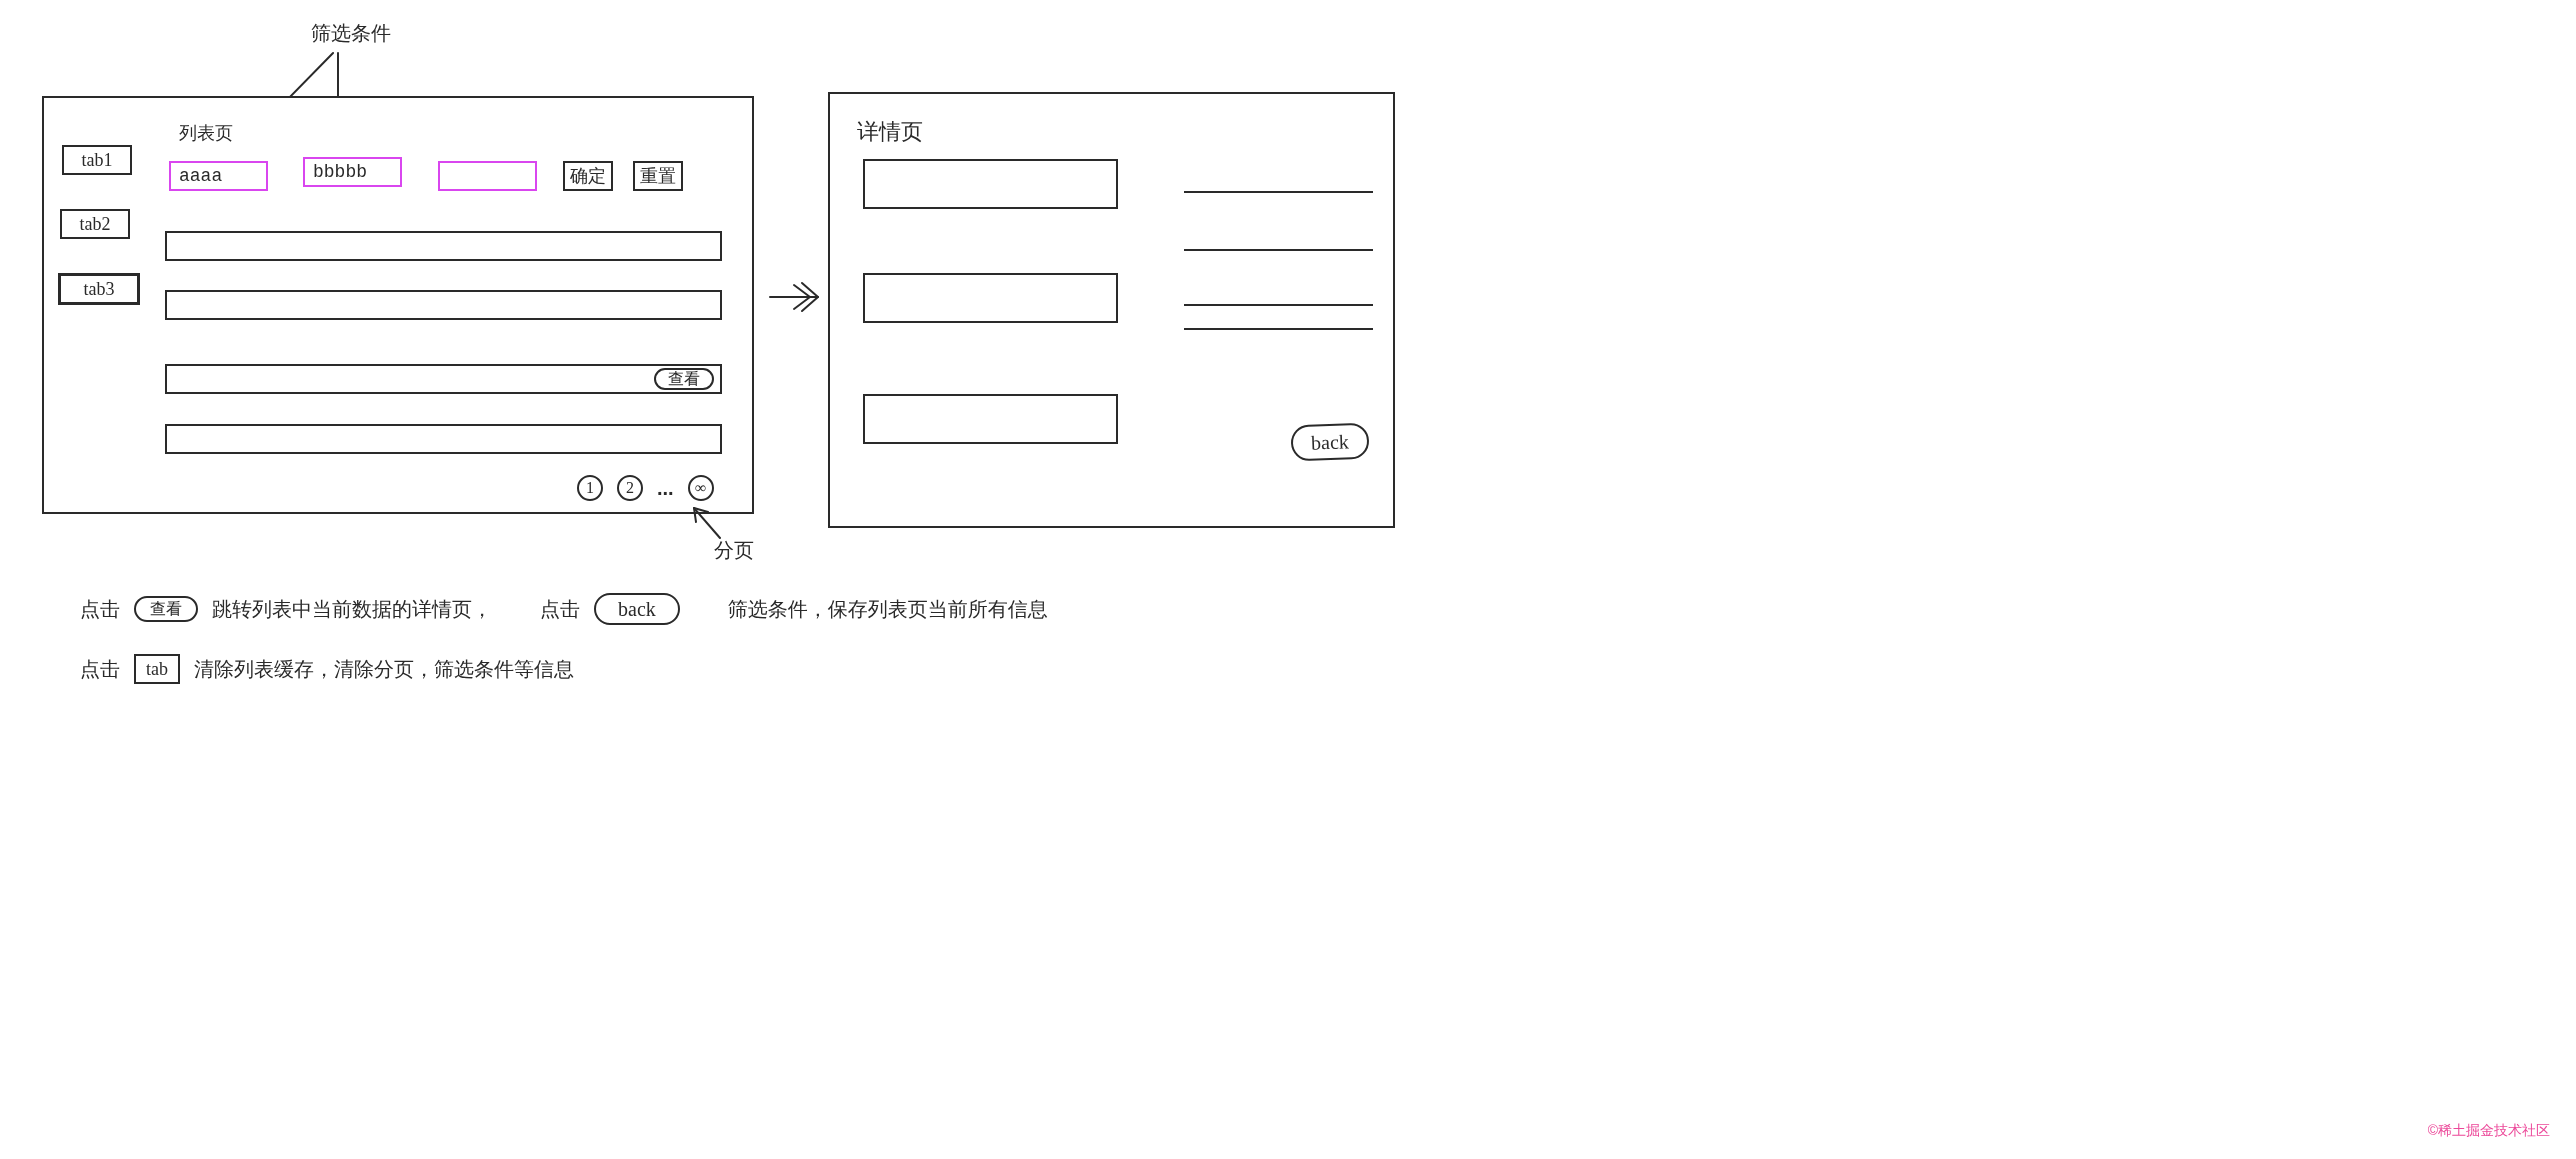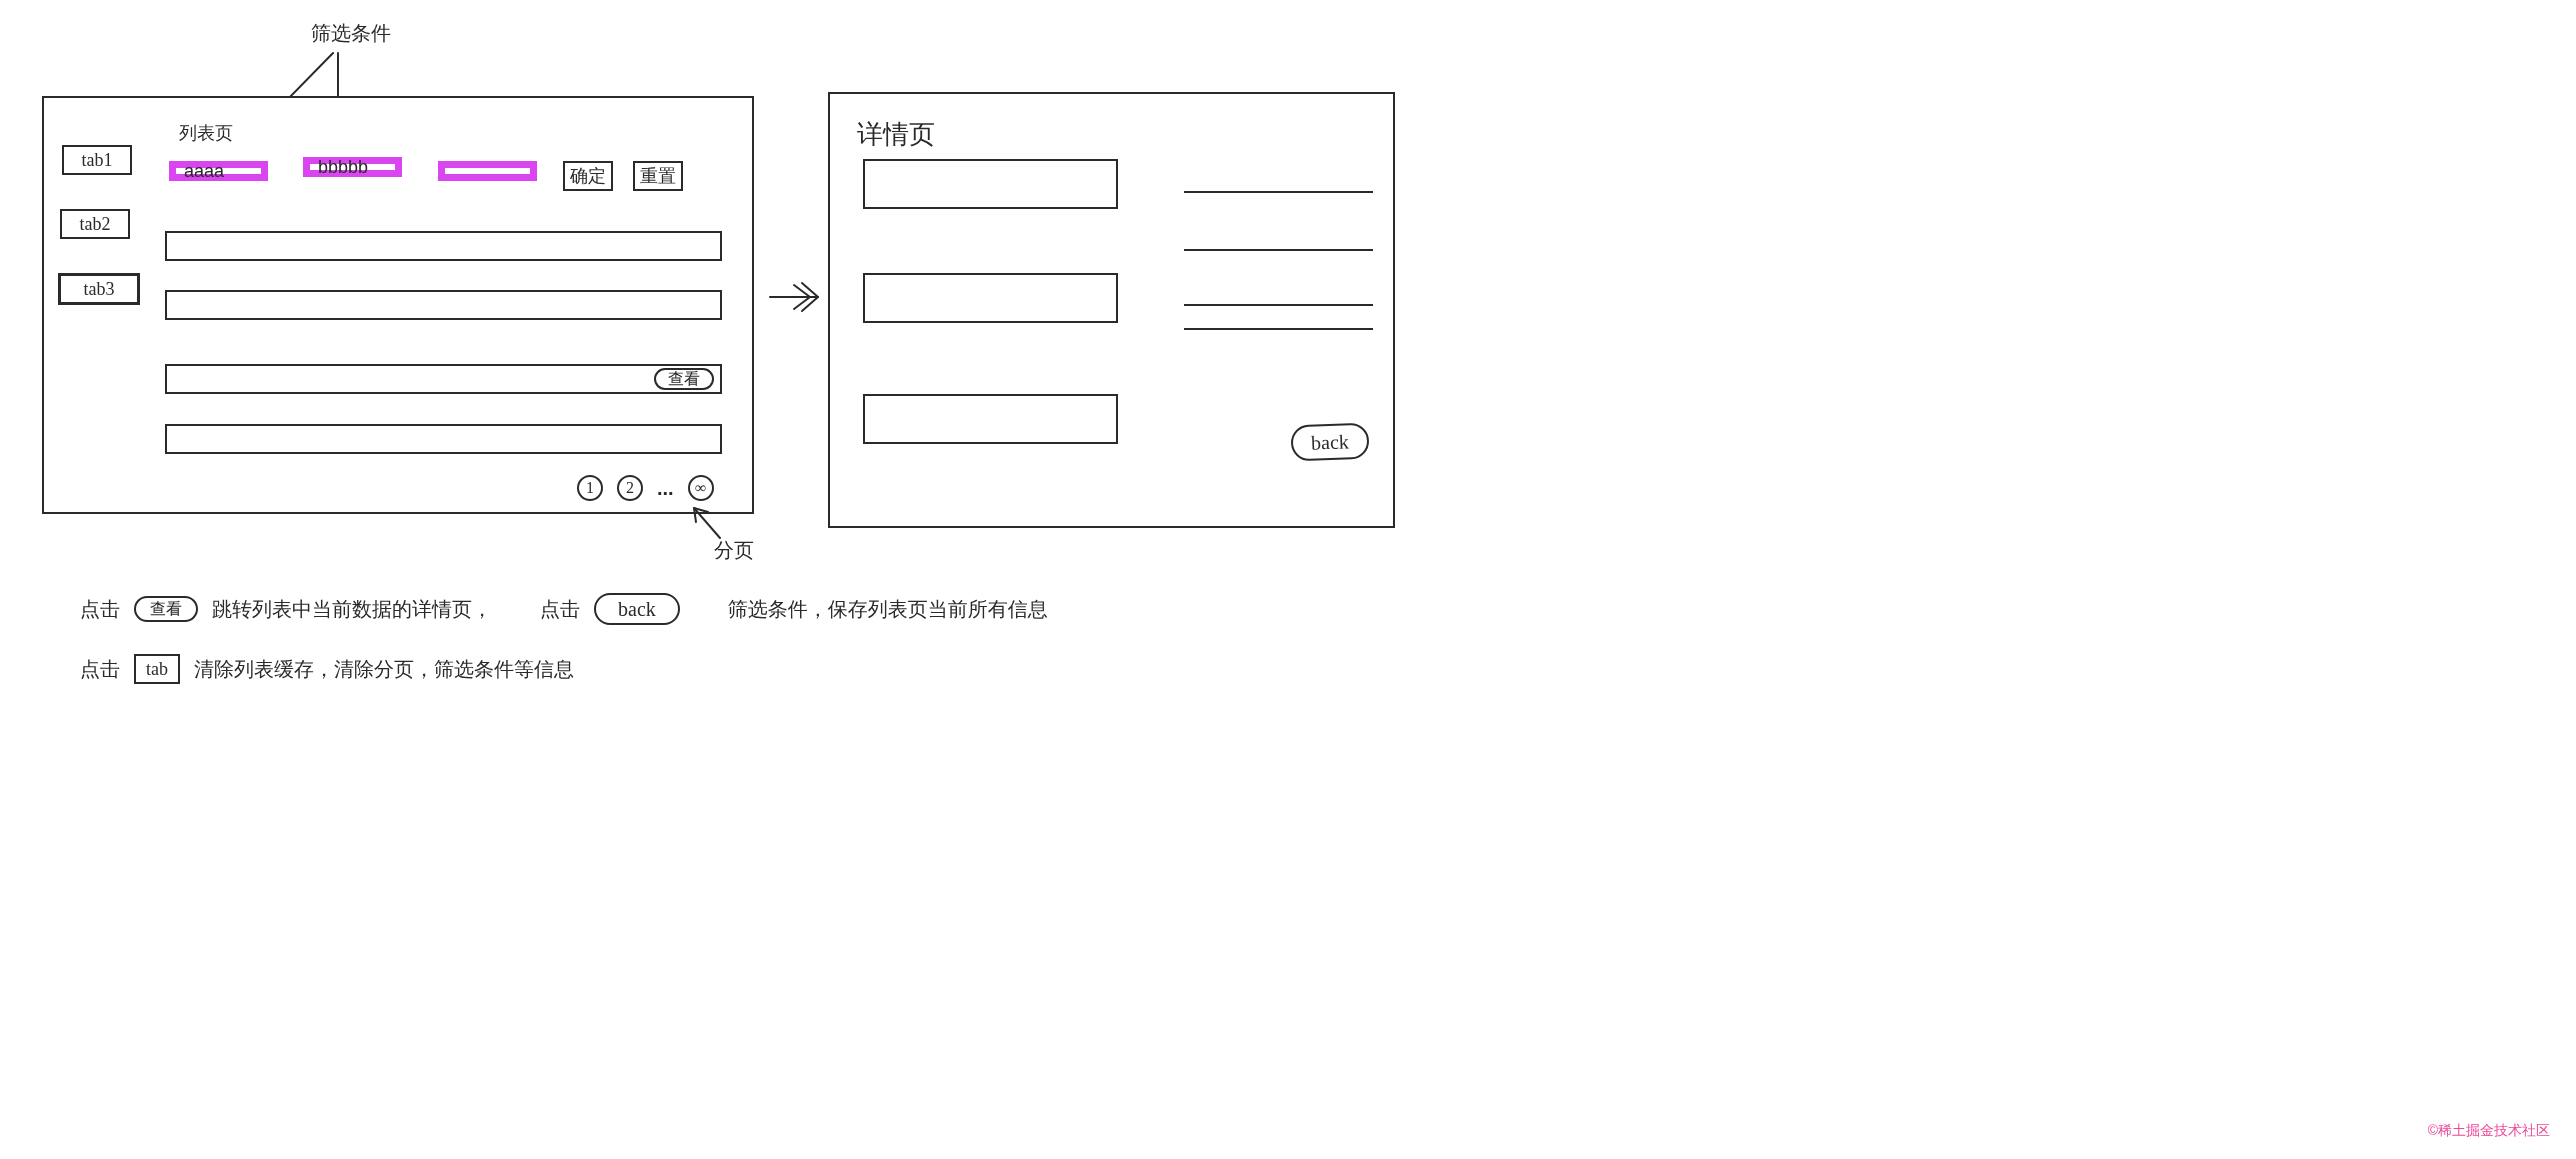--- a/index.html
+++ b/index.html
@@ -28,41 +28,41 @@
   .label-filter { left: 291px; top: 10px; }
   .label-page   { left: 694px; top: 527px; }
 
   
   .arr { position: absolute; stroke: #2a2a2a; fill: none; }
   .arr-f1 { left: 204px; top: 38px; width: 119px; height: 109px; }
   .arr-f2 { left: 298px; top: 38px; width: 40px; height: 109px; }
   .arr-page { left: 666px; top: 492px; width: 40px; height: 40px; }
 
   .title-list { position: absolute; left: 159px; top: 111px; font-size: 18px; }
-  .title-detail { position: absolute; left: 837px; top: 107px; font-size: 26px; }
+  .title-detail { position: absolute; left: 837px; top: 107px; font-size: 22px; }
 
   .tab {
     position: absolute;
     width: 70px; height: 30px;
     border: 2.5px solid #2a2a2a;
     display: flex; align-items: center; justify-content: center;
     font-family: "Comic Sans MS", cursive;
     font-size: 18px;
     background: #fff;
   }
   .tab1 { left: 42px; top: 135px; }
   .tab2 { left: 40px; top: 199px; }
   .tab3 { left: 38px; top: 263px; height: 32px; width: 82px; border-width: 3px; }
 
   .filter-box {
     position: absolute;
-    height: 20px;
-    border: 7px solid #d946ef;
+    height: 30px;
+    border: 2px solid #d946ef;
     display: flex; align-items: center; padding: 0 8px;
-    font-family: Liberation Sans, sans-serif;
+    font-family: Liberation Mono, monospace;
     font-size: 18px;
   }
   .fb1 { left: 149px; top: 151px; width: 99px; }
   .fb2 { left: 283px; top: 147px; width: 99px; }
   .fb3 { left: 418px; top: 151px; width: 99px; }
   .btn-s {
     position: absolute;
     height: 30px; width: 50px;
     border: 2px solid #2a2a2a;
     display: flex; align-items: center; justify-content: center;

